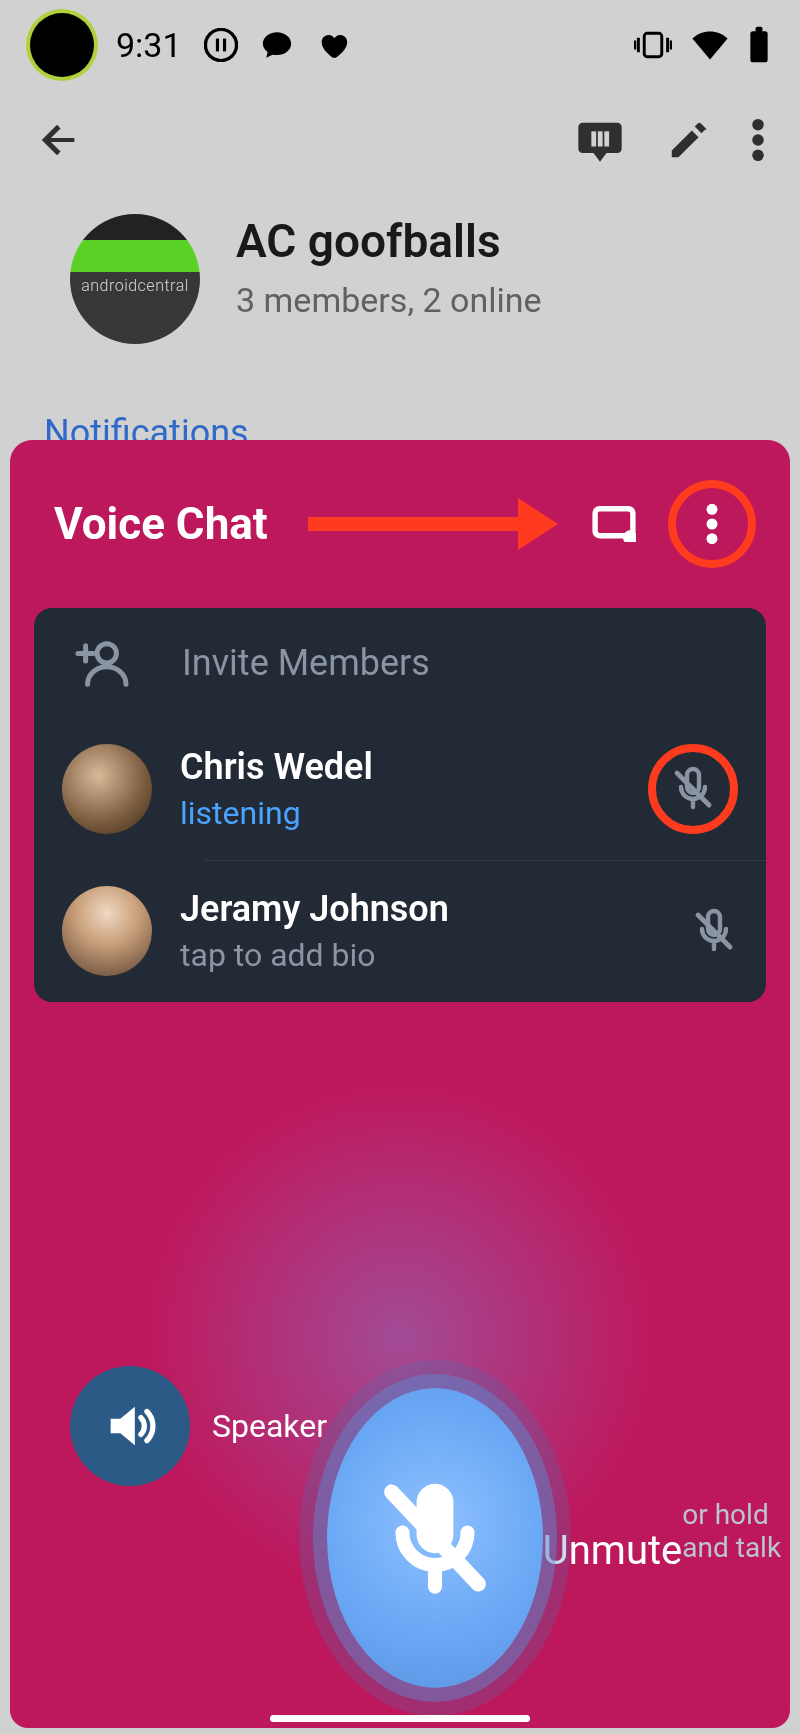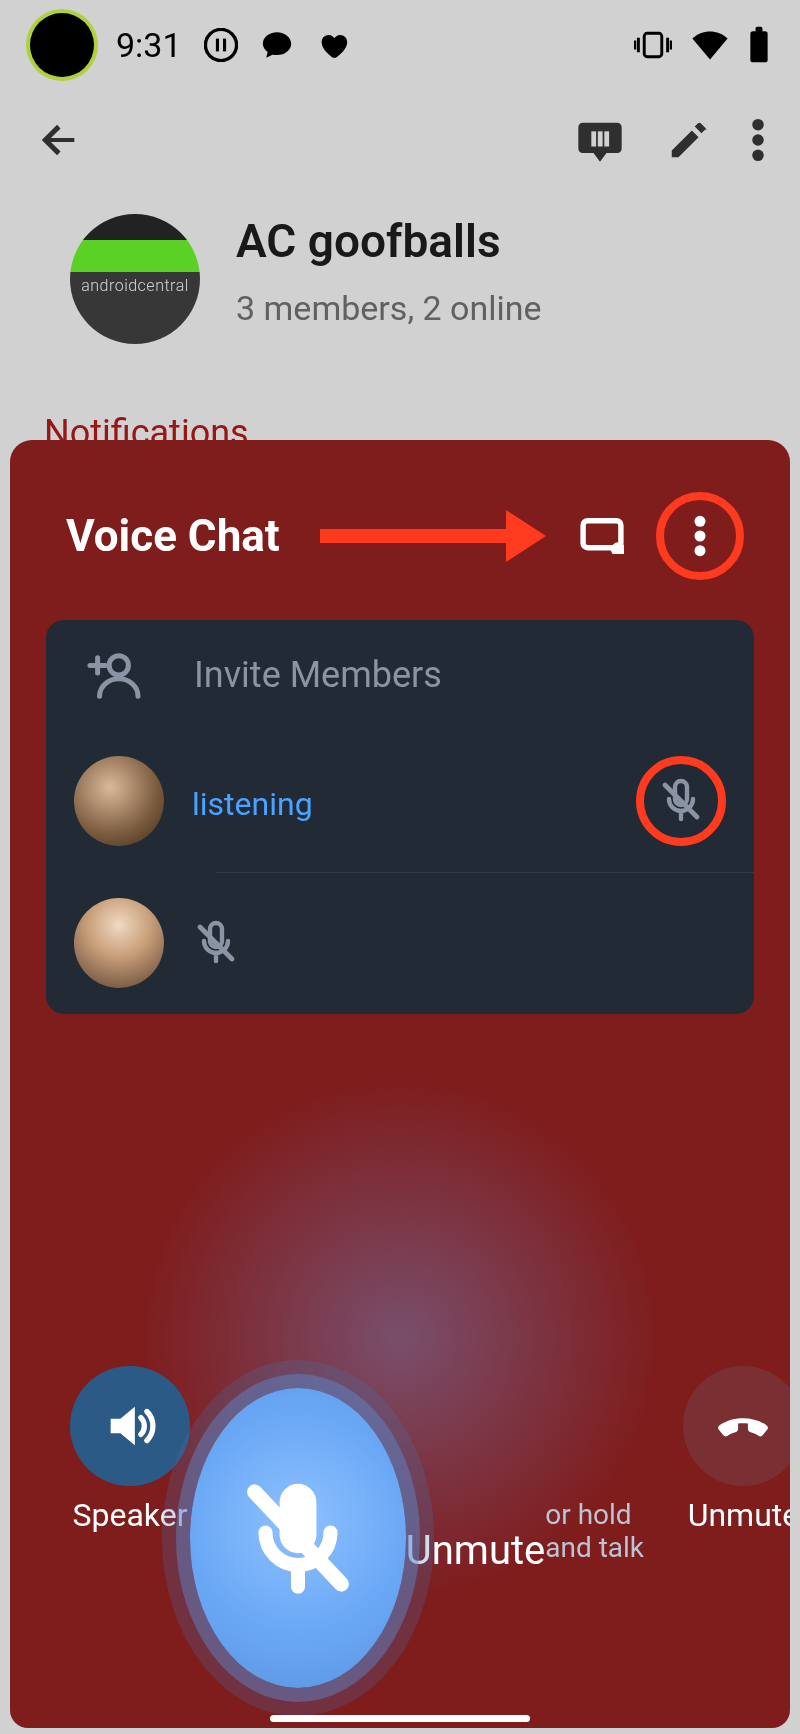--- a/index.html
+++ b/index.html
@@ -15,25 +15,25 @@
 .statusbar svg { display: block; }
 
 .topbar { height: 100px; display: flex; align-items: center; padding: 0 36px; gap: 40px; }
 .topbar .spacer { flex: 1; }
 .topbar svg { display: block; }
 
 .group-header { display: flex; align-items: flex-start; gap: 36px; padding: 24px 36px 40px 70px; }
 .group-avatar { width: 130px; height: 130px; border-radius: 50%; background: linear-gradient(180deg,#2a2a2a 0%,#2a2a2a 20%,#6dff2e 20%,#6dff2e 45%,#444 45%,#444 100%); position: relative; overflow: hidden; }
 .group-avatar .logo { position: absolute; top:62px; left:0; right:0; text-align:center; font-size:16px; color:#fff; letter-spacing:0.5px; font-weight:300; }
 .group-header .title { font-size: 46px; font-weight: 600; color: #1f1f1f; }
-.group-header .subtitle { font-size: 34px; color: #777; margin-top: 20px; }
-
-.notif-peek { font-size: 36px; color: #b91c1c; padding: 28px 44px 0 44px; }
-
-.sheet { position: absolute; left: 10px; right: 10px; top: 440px; bottom: 6px; background: #7f1d1d; border-radius: 22px 22px 18px 18px; z-index: 10; padding: 12px; overflow: hidden; }
+.group-header .subtitle { font-size: 34px; color: #777; margin-top: 12px; }
+
+.notif-peek { font-size: 36px; color: #3b82f6; padding: 28px 44px 0 44px; }
+
+.sheet { position: absolute; left: 10px; right: 10px; top: 440px; bottom: 6px; background: #be185d; border-radius: 22px 22px 18px 18px; z-index: 10; padding: 0; overflow: hidden; }
 
 .sheet-header { display: flex; align-items: center; padding: 40px 34px 30px 44px; gap: 20px; }
 .sheet-title { font-size: 44px; font-weight: 700; color: #fff; }
 .arrow-annot { flex:1; display:flex; align-items:center; height:30px; }
 .arrow-annot .shaft { flex:1; height:14px; background:#ff3b1f; margin-left: 20px;}
 .arrow-annot .head { width:0; height:0; border-top:26px solid transparent; border-bottom:26px solid transparent; border-left:40px solid #ff3b1f; }
 
 .sheet-header .pip { width:44px; height:36px; margin-left:14px; }
 .sheet-header .more-wrap { width:88px; height:88px; border:8px solid #ff3b1f; border-radius:50%; display:flex; align-items:center; justify-content:center; margin-left:12px; }
 
@@ -47,21 +47,21 @@
 .row .sub.listening { color:#4aa3ff; }
 .row .sub.muted { color:#8a94a3; }
 .row .mic { width:48px; height:48px; }
 .row .mic-circle { width:90px; height:90px; border:8px solid #ff3b1f; border-radius:50%; display:flex; align-items:center; justify-content:center; }
 
 .invite-row { display:flex; align-items:center; padding: 30px 28px; gap: 52px; }
 .invite-row .icn { width:58px; height:50px; margin-left:10px; }
 .invite-row .lbl { font-size: 36px; color:#8a94a3; }
 
 .controls { position:absolute; bottom: 40px; left:0; right:0; display:flex; align-items:flex-start; justify-content:space-between; padding: 0 60px; }
-.ctrl { display:flex; flex-direction:column; align-items:center; gap:10px; }
+.ctrl { display:flex; flex-direction:row; align-items:center; gap:22px; }
 .ctrl .cbtn { width:120px; height:120px; border-radius:50%; display:flex; align-items:center; justify-content:center; }
 .ctrl .clabel { font-size:32px; color:#fff; }
 .ctrl.speaker .cbtn { background:#2c5a86; }
 .ctrl.leave .cbtn { background:#7a2f33; }
 
 .big-mic-wrap { display:flex; flex-direction:row; align-items:center; }
 .glow { position:absolute; left:50%; transform:translateX(-50%); bottom: 130px; width:520px; height:520px; border-radius:50%; background: radial-gradient(circle, rgba(110,170,255,0.35) 0%, rgba(110,170,255,0.15) 40%, rgba(27,34,44,0) 70%); pointer-events:none; }
 .big-mic { width:300px; height:300px; border-radius:50%; background: radial-gradient(circle at 50% 45%, #8fc1ff 0%, #6aa8f5 55%, #5a93e0 100%); box-shadow: 0 0 0 14px rgba(90,140,210,0.45), 0 0 0 28px rgba(70,110,170,0.25); display:flex; align-items:center; justify-content:center; position:relative; z-index:2; margin-top: 22px;}
 .big-mic svg { width:130px; height:130px; }
 .big-label { font-size:40px; color:#fff; margin-top:46px; }
@@ -169,33 +169,38 @@
           <circle cx="18" cy="8" r="5" fill="none" stroke="#8a94a3" stroke-width="2.6"></circle>
           <path d="M8 24c0-5 4.5-9 10-9s10 4 10 9" fill="none" stroke="#8a94a3" stroke-width="2.6" stroke-linecap="round"></path>
           <path d="M3 8h8M7 4v8" stroke="#8a94a3" stroke-width="2.6" stroke-linecap="round"></path>
         </svg>
       <span class="lbl">Invite Members</span>
     </div>
 
     <div class="row">
       <div class="avatar av1"></div>
       <div class="texts">
+        <div class="name">Chris Wedel</div>
         <div class="sub listening">listening</div>
       </div>
       <div class="mic-circle">
         <svg class="mic" viewBox="0 0 24 24">
             <path d="M12 2a3 3 0 013 3v6a3 3 0 01-6 0V5a3 3 0 013-3z" fill="none" stroke="#8a94a3" stroke-width="2.2"></path>
             <path d="M6 11a6 6 0 0012 0M12 17v4" stroke="#8a94a3" stroke-width="2.2" fill="none" stroke-linecap="round"></path>
             <line x1="4" y1="4" x2="20" y2="20" stroke="#8a94a3" stroke-width="2.4" stroke-linecap="round"></line>
           </svg>
       </div>
     </div>
 
     <div class="row">
       <div class="avatar av2"></div>
+      <div class="texts">
+        <div class="name">Jeramy Johnson</div>
+        <div class="sub muted">tap to add bio</div>
+      </div>
       <svg class="mic" viewBox="0 0 24 24">
           <path d="M12 2a3 3 0 013 3v6a3 3 0 01-6 0V5a3 3 0 013-3z" fill="none" stroke="#8a94a3" stroke-width="2.2"></path>
           <path d="M6 11a6 6 0 0012 0M12 17v4" stroke="#8a94a3" stroke-width="2.2" fill="none" stroke-linecap="round"></path>
           <line x1="4" y1="4" x2="20" y2="20" stroke="#8a94a3" stroke-width="2.4" stroke-linecap="round"></line>
         </svg>
     </div>
   </div>
 
   <div class="glow"></div>
 

